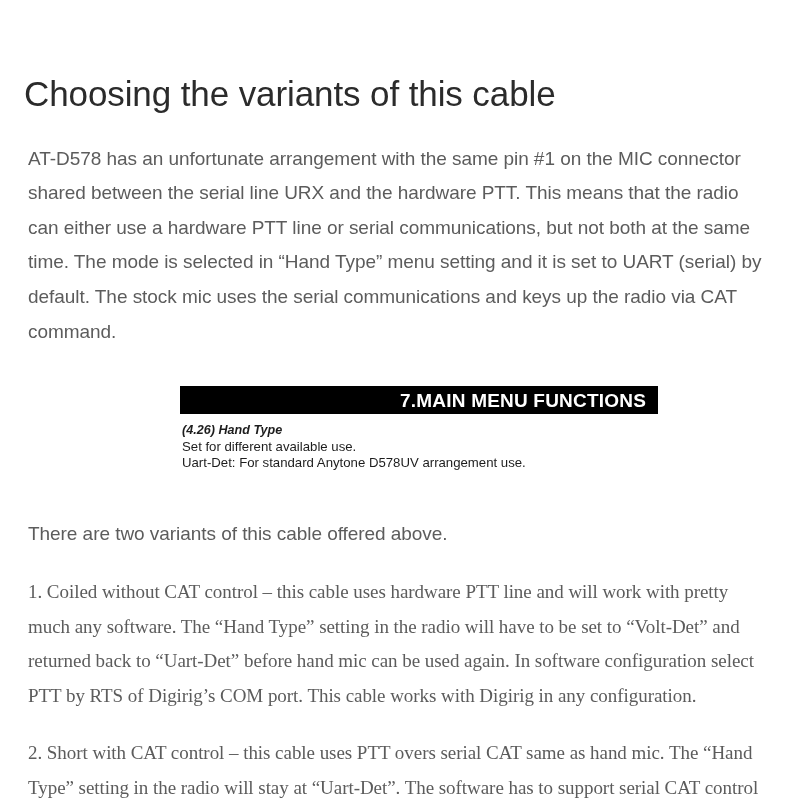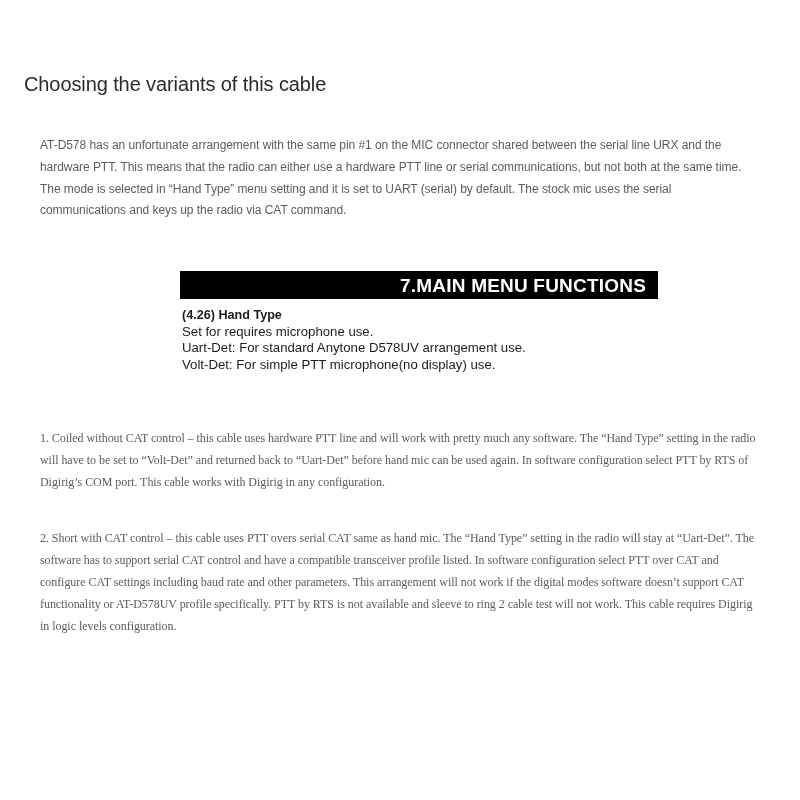--- a/index.html
+++ b/index.html
@@ -17,30 +17,30 @@
     position: relative;
     width: 800px;
     height: 800px;
     background: #ffffff;
     box-sizing: border-box;
     padding: 0 24px;
   }
   .doc-heading {
     margin: 0;
     padding-top: 72px;
-    font-size: 20px;
+    font-size: 35px;
     font-weight: 400;
     line-height: 1.25;
     color: #2b2b2b;
     letter-spacing: -0.1px;
   }
   .body-para {
-    margin: 16px;
+    margin: 4px;
     padding-top: 22px;
-    font-size: 12px;
+    font-size: 19px;
     line-height: 1.82;
     color: #5c5c5c;
     letter-spacing: -0.05px;
     max-width: 764px;
   }
   .body-para.tight {
     padding-top: 19px;
     font-family: Liberation Serif, serif;
   }
   .manual-figure {
@@ -74,20 +74,21 @@
   }
   .manual-line {
     font-family: "Liberation Sans", sans-serif;
     font-size: 13.2px;
     line-height: 16.4px;
     color: #1d1d1d;
     white-space: nowrap;
   }
   .manual-line.head {
     font-weight: bold;
+    font-style: italic;
     font-size: 12.6px;
   }
   .spacer-after-figure {
     height: 20px;
   }
 </style>
 </head>
 <body>
 
 <div class="page">
@@ -95,26 +96,26 @@
   <h1 class="doc-heading">Choosing the variants of this cable</h1>
 
   <p class="body-para">AT-D578 has an unfortunate arrangement with the same pin #1 on the MIC connector shared between the serial line URX and the hardware PTT. This means that the radio can either use a hardware PTT line or serial communications, but not both at the same time. The mode is selected in “Hand Type” menu setting and it is set to UART (serial) by default. The stock mic uses the serial communications and keys up the radio via CAT command.</p>
 
   <figure class="manual-figure">
     <div class="manual-bar">
       <span class="manual-bar-title">7.MAIN MENU FUNCTIONS</span>
     </div>
     <div class="manual-body">
       <div class="manual-line head">(4.26) Hand Type</div>
-      <div class="manual-line">Set for requires microphone use.</div>
+      <div class="manual-line">Set for different available use.</div>
       <div class="manual-line">Uart-Det: For standard Anytone D578UV arrangement use.</div>
-      <div class="manual-line">Volt-Det: For simple PTT microphone(no display) use.</div>
     </div>
   </figure>
 
   <div class="spacer-after-figure"></div>
 
+  <p class="body-para">There are two variants of this cable offered above.</p>
 
   <p class="body-para tight">1. Coiled without CAT control – this cable uses hardware PTT line and will work with pretty much any software. The “Hand Type” setting in the radio will have to be set to “Volt-Det” and returned back to “Uart-Det” before hand mic can be used again. In software configuration select PTT by RTS of Digirig’s COM port. This cable works with Digirig in any configuration.</p>
 
   <p class="body-para tight">2. Short with CAT control – this cable uses PTT overs serial CAT same as hand mic. The “Hand Type” setting in the radio will stay at “Uart-Det”. The software has to support serial CAT control and have a compatible transceiver profile listed. In software configuration select PTT over CAT and configure CAT settings including baud rate and other parameters. This arrangement will not work if the digital modes software doesn’t support CAT functionality or AT-D578UV profile specifically. PTT by RTS is not available and sleeve to ring 2 cable test will not work. This cable requires Digirig in logic levels configuration.</p>
 
 </div>
 
 </body></html>

